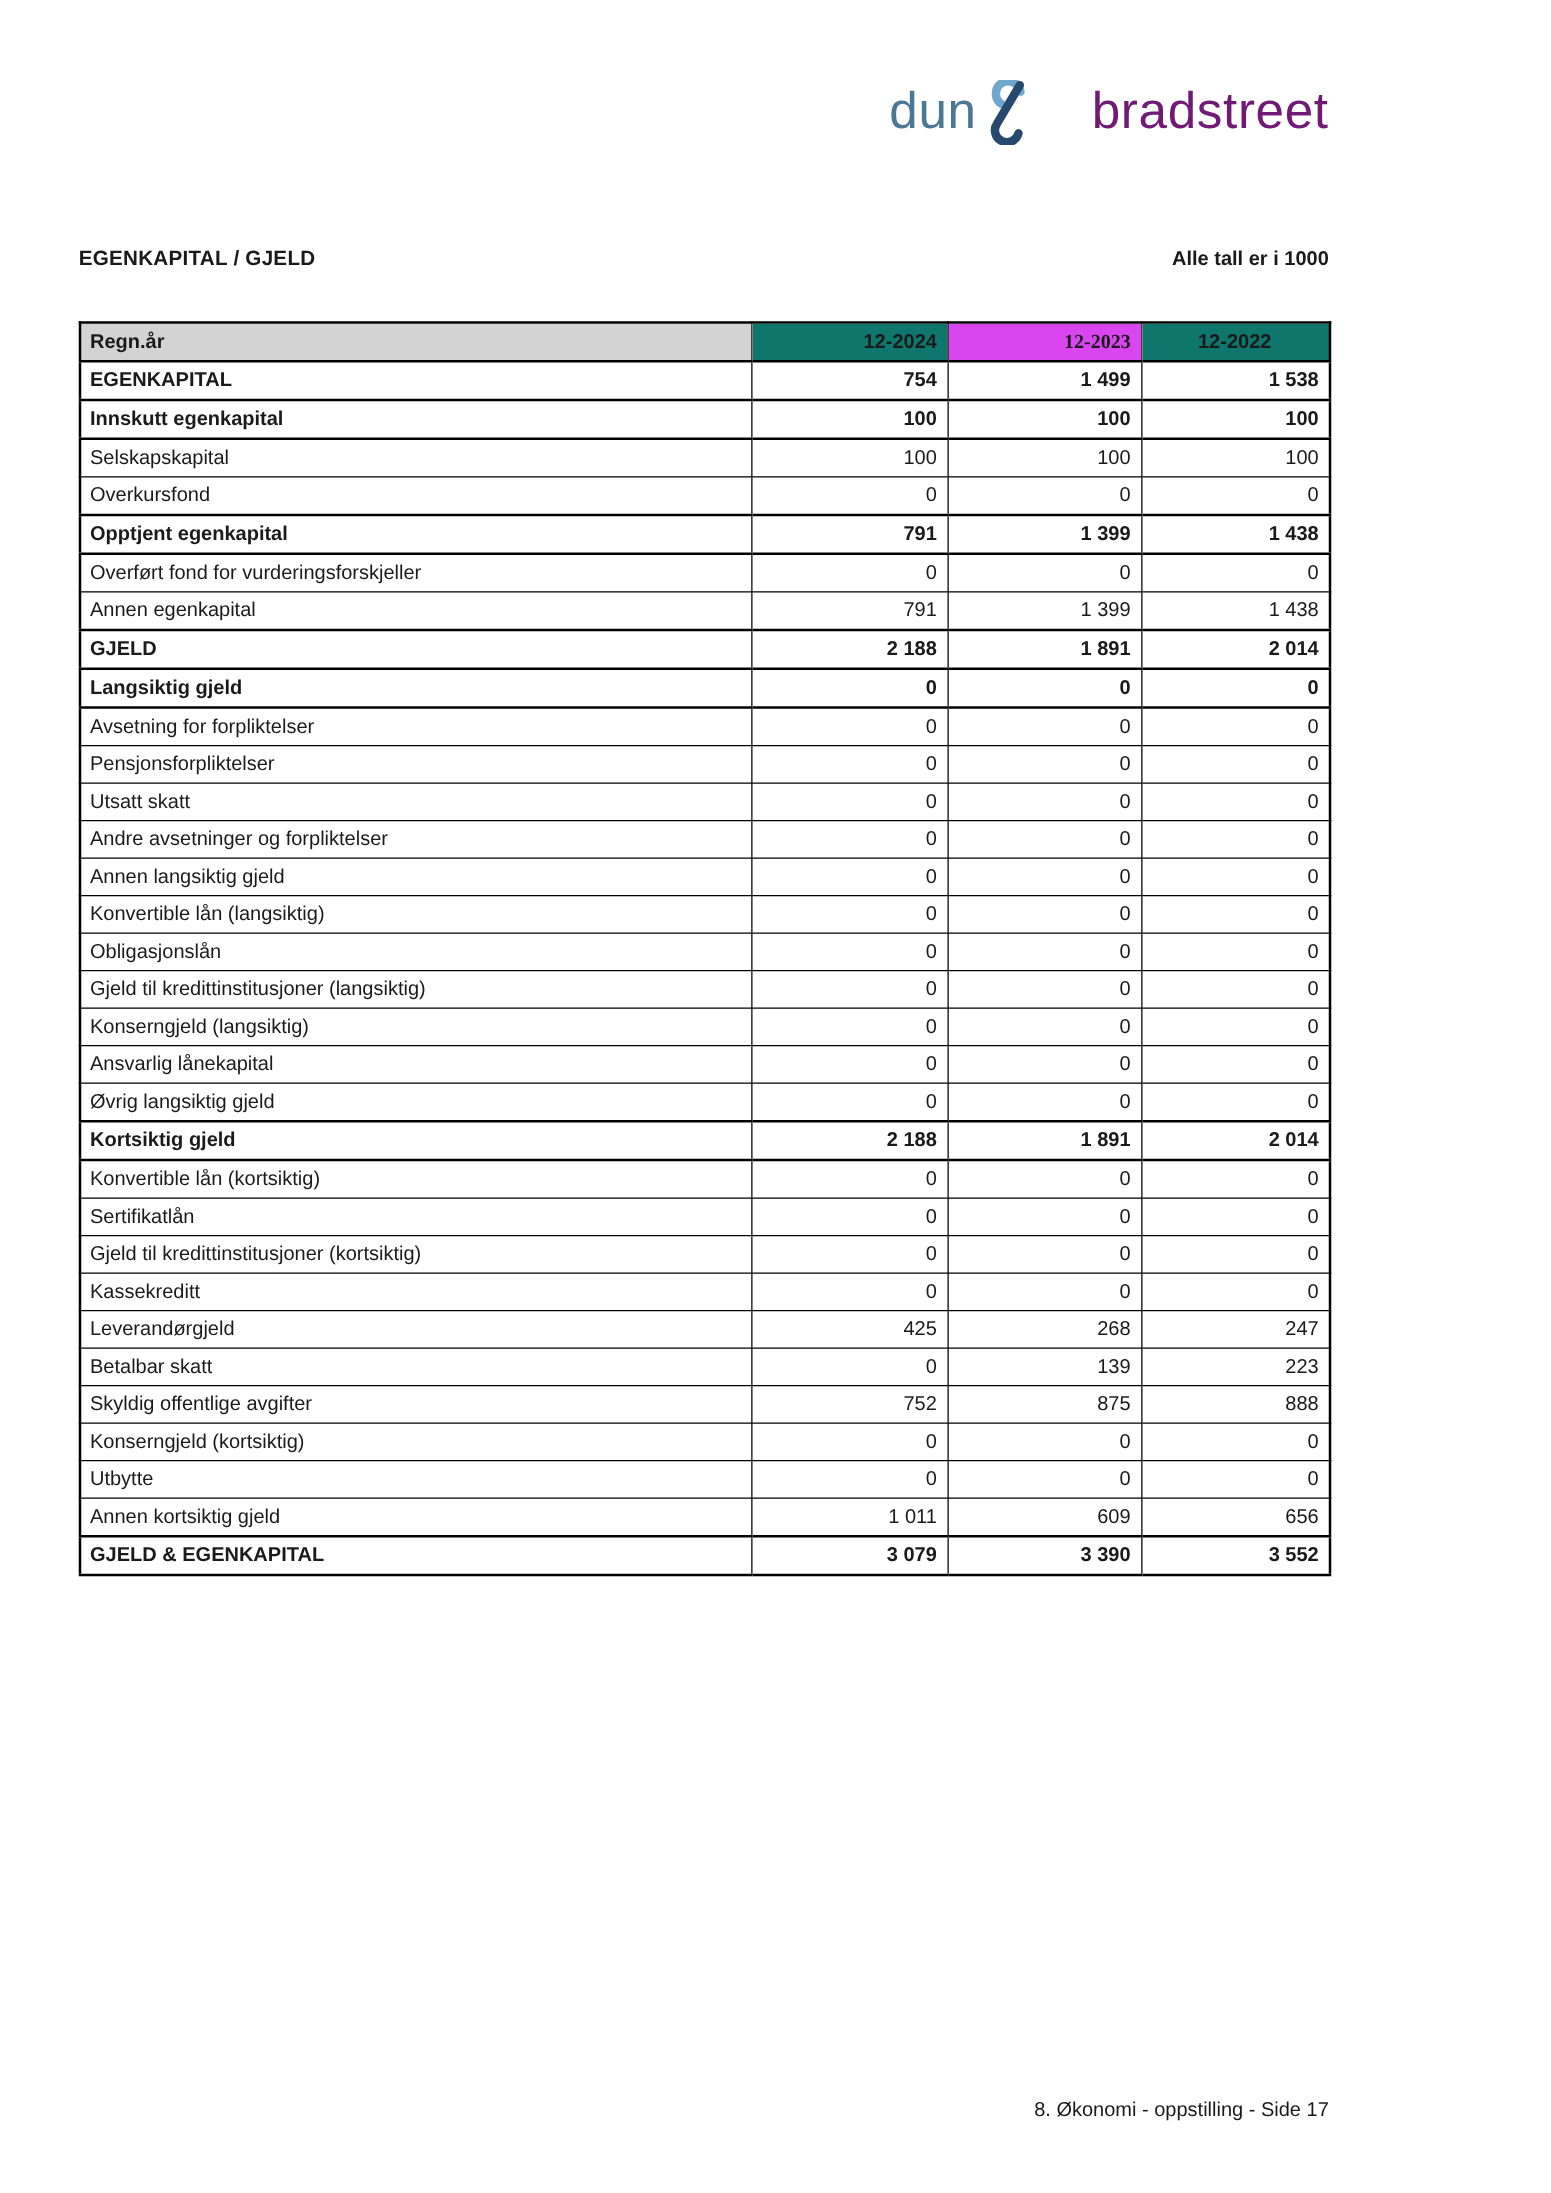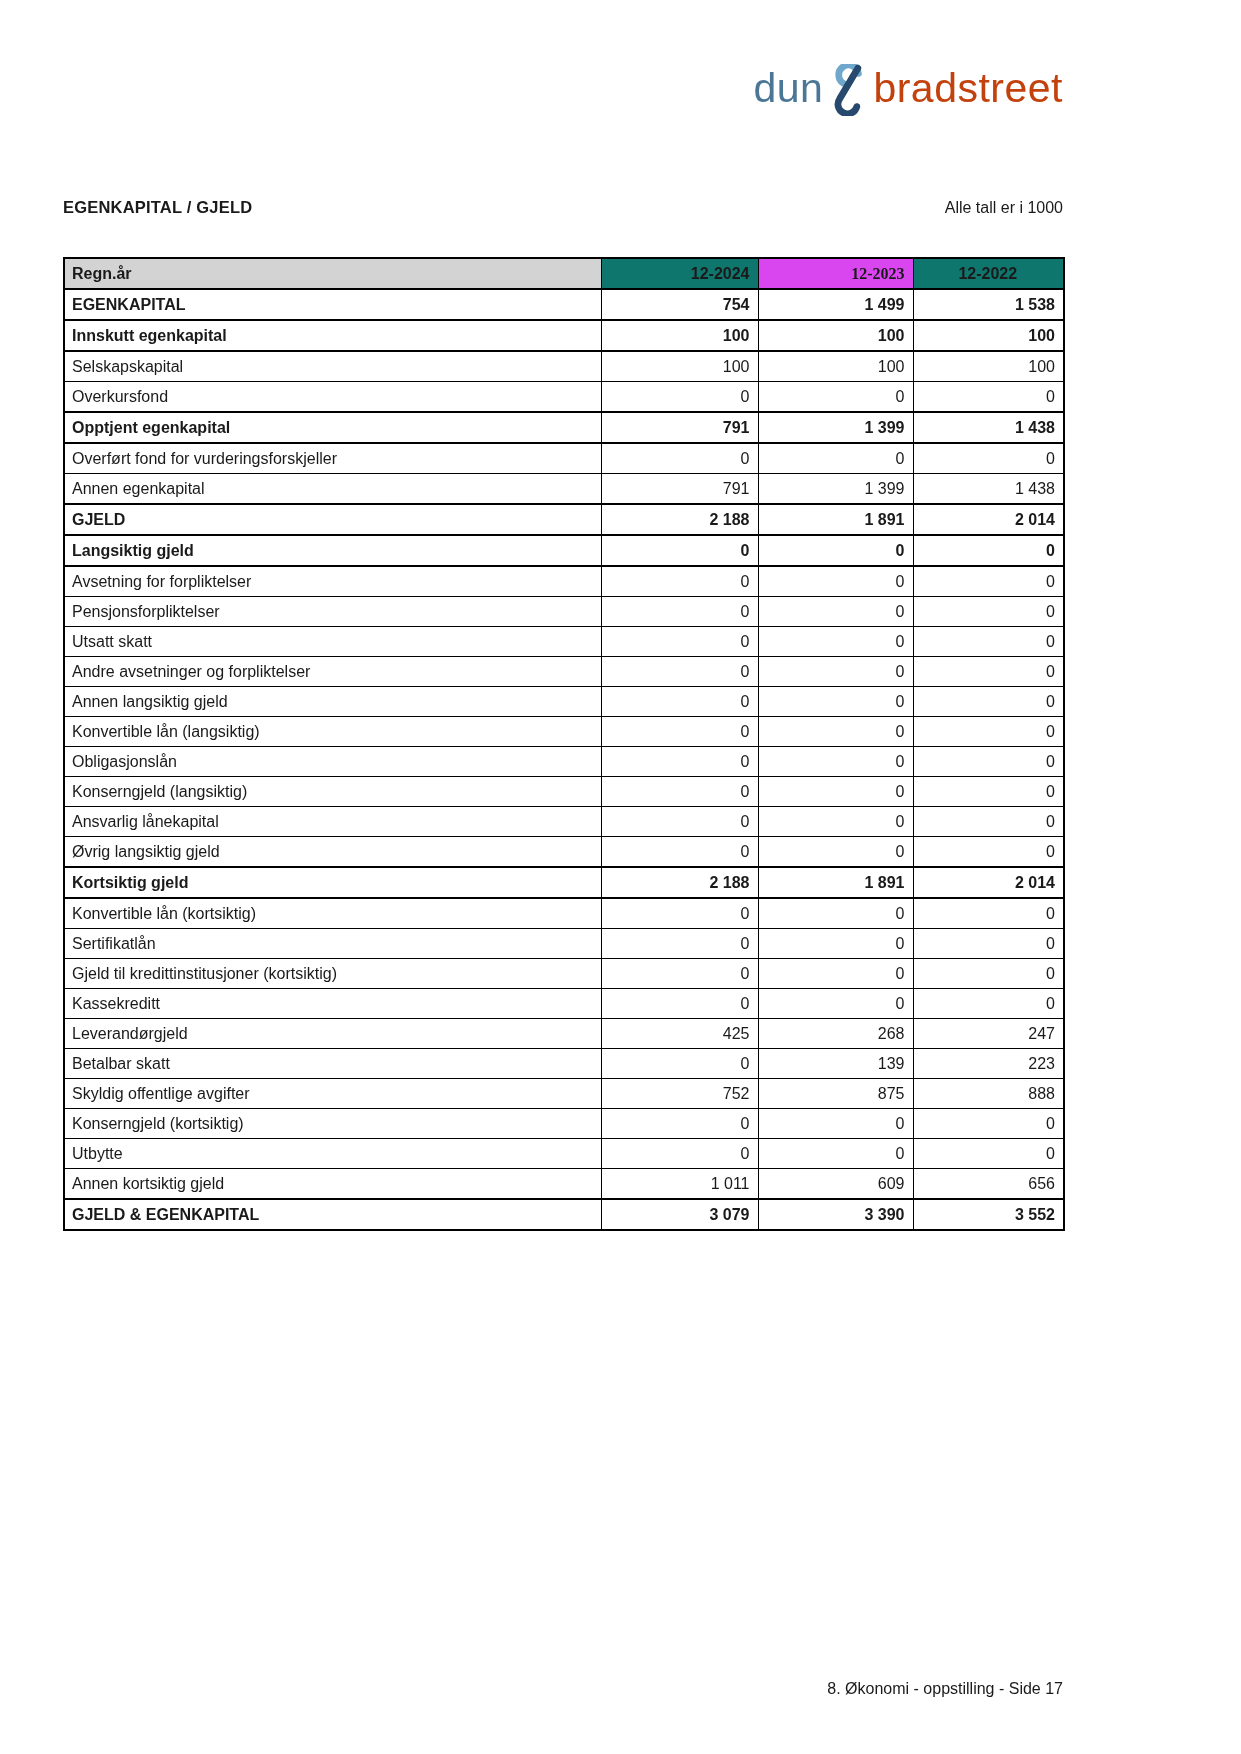--- a/index.html
+++ b/index.html
@@ -22,21 +22,21 @@
   .logo svg{display:block;margin:0 1px -4px 3px;}
 
   
   .title-row{
     position:absolute;left:63px;top:198px;width:1000px;
     display:flex;justify-content:space-between;align-items:baseline;
   }
   .title-row h1{
     margin:0;font-size:16.5px;font-weight:bold;letter-spacing:0.2px;
   }
-  .title-row .unit-note{font-size:16px;font-weight:400;}
+  .title-row .unit-note{font-size:16px;font-weight:700;}
 
   
   .tbl-wrap{position:absolute;left:63px;top:257px;width:1168px;}
   table{
     border-collapse:collapse;table-layout:fixed;width:1000px;
     font-size:16px;
   }
   col.c0{width:537px;} col.c1{width:157px;} col.c2{width:155px;} col.c3{width:151px;}
   th,td{
     border:1px solid #000;
@@ -67,21 +67,21 @@
 <body>
 
 <div class="page">
 
   <div class="logo">
     <span class="dun" style="color: rgb(75, 119, 151);">dun</span>
     <svg width="42" height="52" viewBox="0 0 40 50">
       <path d="M29 9 a 9.5 9.5 0 1 0 -14.5 9.5" fill="none" stroke="#6FA8CC" stroke-width="6.5" stroke-linecap="round"></path>
       <path d="M28.5 4 L11 33.5 a 9.2 9.2 0 1 0 16.5 7.5" fill="none" stroke="#27496D" stroke-width="6.5" stroke-linecap="round"></path>
     </svg>
-    <span class="brad" style="color: #c2410c;">bradstreet</span>
+    <span class="brad" style="color: #701a75; margin-left: 42px;">bradstreet</span>
   </div>
 
   <div class="title-row">
     <h1>EGENKAPITAL / GJELD</h1>
     <span class="unit-note">Alle tall er i 1000</span>
   </div>
 
   <div class="tbl-wrap">
     <table>
       <colgroup>
@@ -189,20 +189,26 @@
             <td class="num">0</td>
             <td class="num">0</td>
           </tr>
           <tr>
             <td class="label">Obligasjonslån</td>
             <td class="num">0</td>
             <td class="num">0</td>
             <td class="num">0</td>
           </tr>
           <tr>
+            <td class="label">Gjeld til kredittinstitusjoner (langsiktig)</td>
+            <td class="num">0</td>
+            <td class="num">0</td>
+            <td class="num">0</td>
+          </tr>
+          <tr>
             <td class="label">Konserngjeld (langsiktig)</td>
             <td class="num">0</td>
             <td class="num">0</td>
             <td class="num">0</td>
           </tr>
           <tr>
             <td class="label">Ansvarlig lånekapital</td>
             <td class="num">0</td>
             <td class="num">0</td>
             <td class="num">0</td>

